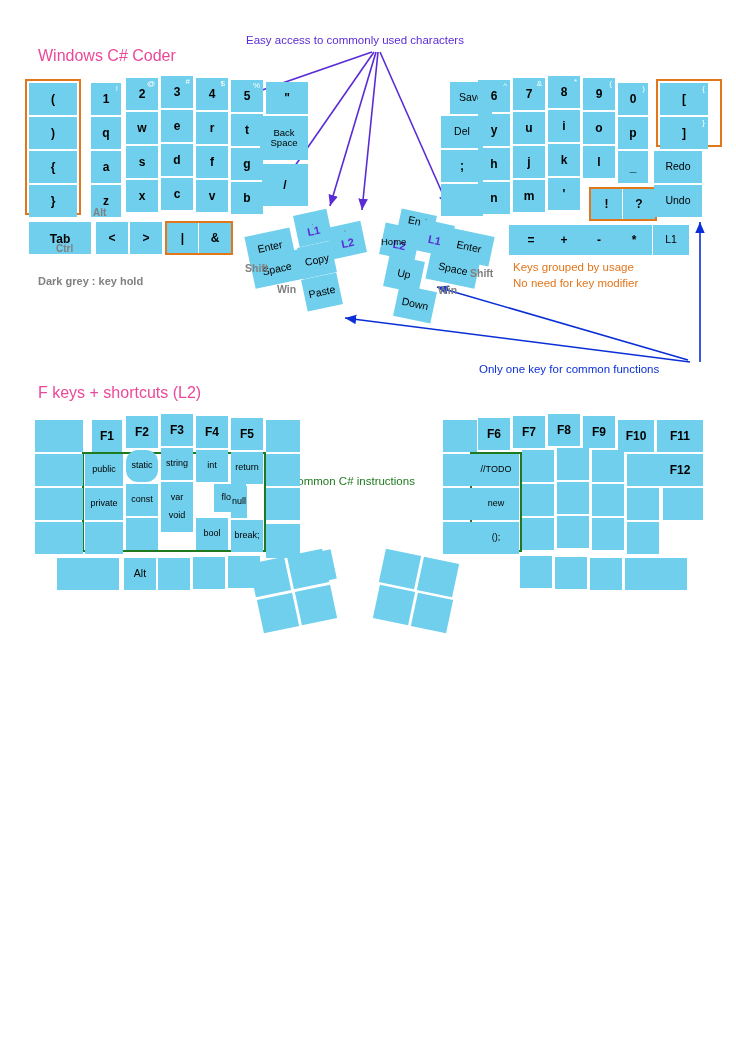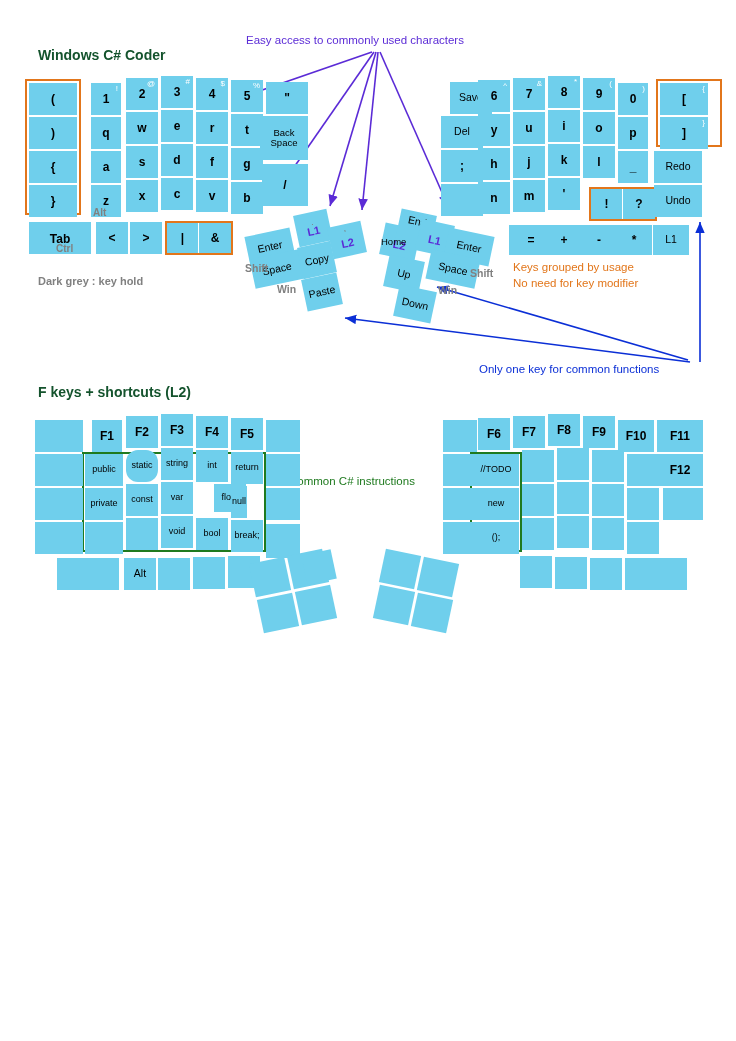--- a/index.html
+++ b/index.html
@@ -1,19 +1,19 @@
 <!DOCTYPE html>
 <html><head>
 <meta charset="utf-8">
 <style>
   html,body{margin:0;padding:0;background:#ffffff;}
   body{width:736px;height:1041px;position:relative;font-family:"Liberation Sans",sans-serif;overflow:hidden;}
   .root{position:relative;width:736px;height:1041px;}
 
-  .title{position:absolute;font-weight:bold;font-size:14px;color:#14532d;}
+  .title{position:absolute;font-weight:normal;font-size:16px;color:#ec4899;}
 
   .key{position:absolute;background:#6fcfec;box-sizing:border-box;}
   .key .lbl{position:absolute;left:0;right:0;top:50%;transform:translateY(-50%);text-align:center;font-size:12px;color:#000;font-weight:bold;line-height:1.05;}
   .key .lbl.small{font-size:9px;font-weight:normal;}
   .key .lbl.med{font-size:10.5px;font-weight:normal;}
   .key .lbl.two{font-size:9.5px;font-weight:normal;}
   .key .tl{position:absolute;top:1px;right:3px;font-size:8px;color:#ffffff;}
   .key .grey{color:#7a7a7a;}
 
   .lblfree{position:absolute;font-size:9px;color:#000;}
@@ -395,21 +395,21 @@
       <div class="lbl small">float</div>
     </div>
   <div class="key" style="left:231px;top:486px;width:16px;height:32px;">
       <div class="lbl small">null</div>
     </div>
   <div class="key blank" style="left:266px;top:488px;width:34px;height:32px;"></div>
 
   <div class="key blank" style="left:35px;top:522px;width:48px;height:32px;"></div>
   <div class="key blank" style="left:85px;top:522px;width:38px;height:32px;"></div>
   <div class="key blank" style="left:126px;top:518px;width:32px;height:32px;"></div>
-  <div class="key" style="left:161px;top:516px;width:32px;height:32px;">
+  <div class="key" style="left:161px;top:500px;width:32px;height:32px;">
       <div class="lbl small">void</div>
     </div>
   <div class="key" style="left:196px;top:518px;width:32px;height:32px;">
       <div class="lbl small">bool</div>
     </div>
   <div class="key" style="left:231px;top:520px;width:32px;height:32px;">
       <div class="lbl small">break;</div>
     </div>
   <div class="key blank" style="left:266px;top:524px;width:34px;height:34px;"></div>
 

